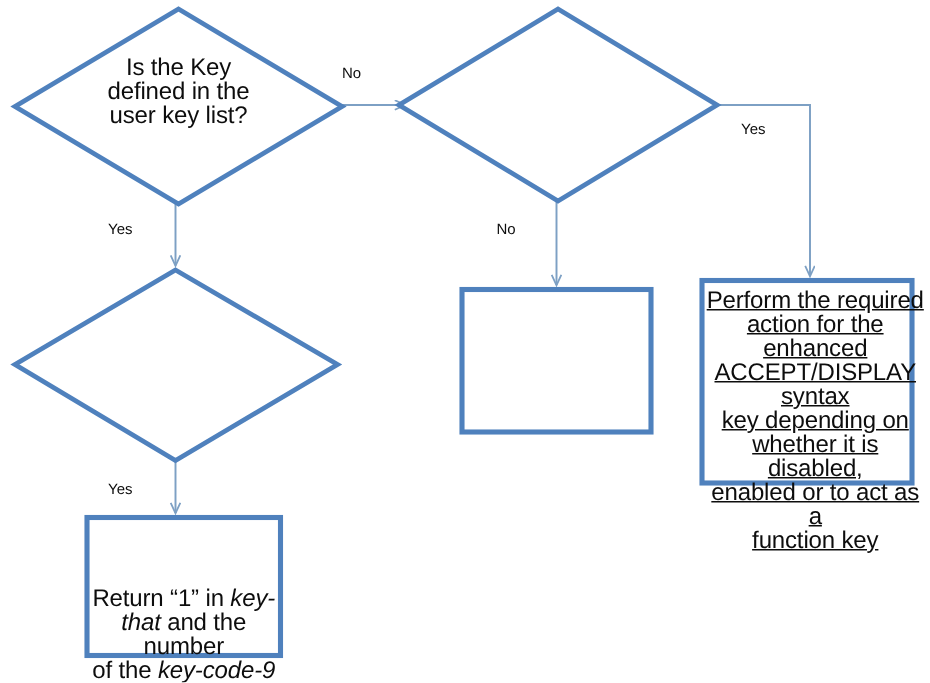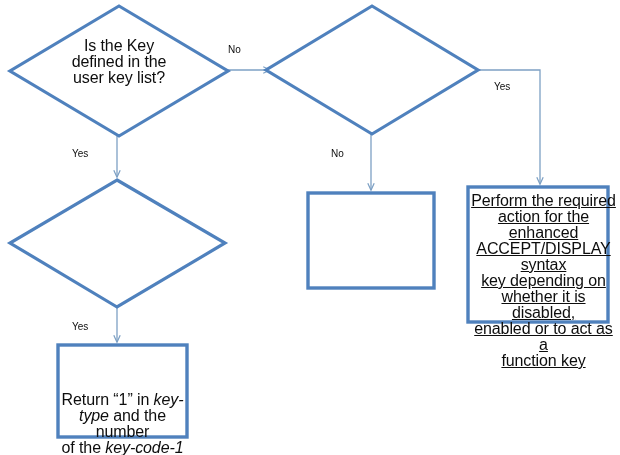--- a/index.html
+++ b/index.html
@@ -82,21 +82,21 @@
 
 
   <div class="node-text" style="left:470px; top:193px; width:147px;text-decoration:underline;">Perform the required
 action for the enhanced
 ACCEPT/DISPLAY syntax
 key depending on
 whether it is disabled,
 enabled or to act as a
 function key</div>
 
-  <div class="node-text" style="left:60px; top:361px; width:125px;margin-top:31px;">Return “1” in <em>key-</em><br><em>type</em> and the number<br>of the <em>key-code-1</em></div>
+  <div class="node-text" style="left:60px; top:361px; width:125px;margin-top:31px;">Return “1” in <em>key-</em><br><em>that</em> and the number<br>of the <em>key-code-9</em></div>
 
   <div class="edge-label" style="left:228px; top:43px;">No</div>
 
   <div class="edge-label" style="left:72px; top:147px;">Yes</div>
 
   <div class="edge-label" style="left:331px; top:147px;">No</div>
 
   <div class="edge-label" style="left:494px; top:80px;">Yes</div>
 
   <div class="edge-label" style="left:72px; top:320px;">Yes</div>

